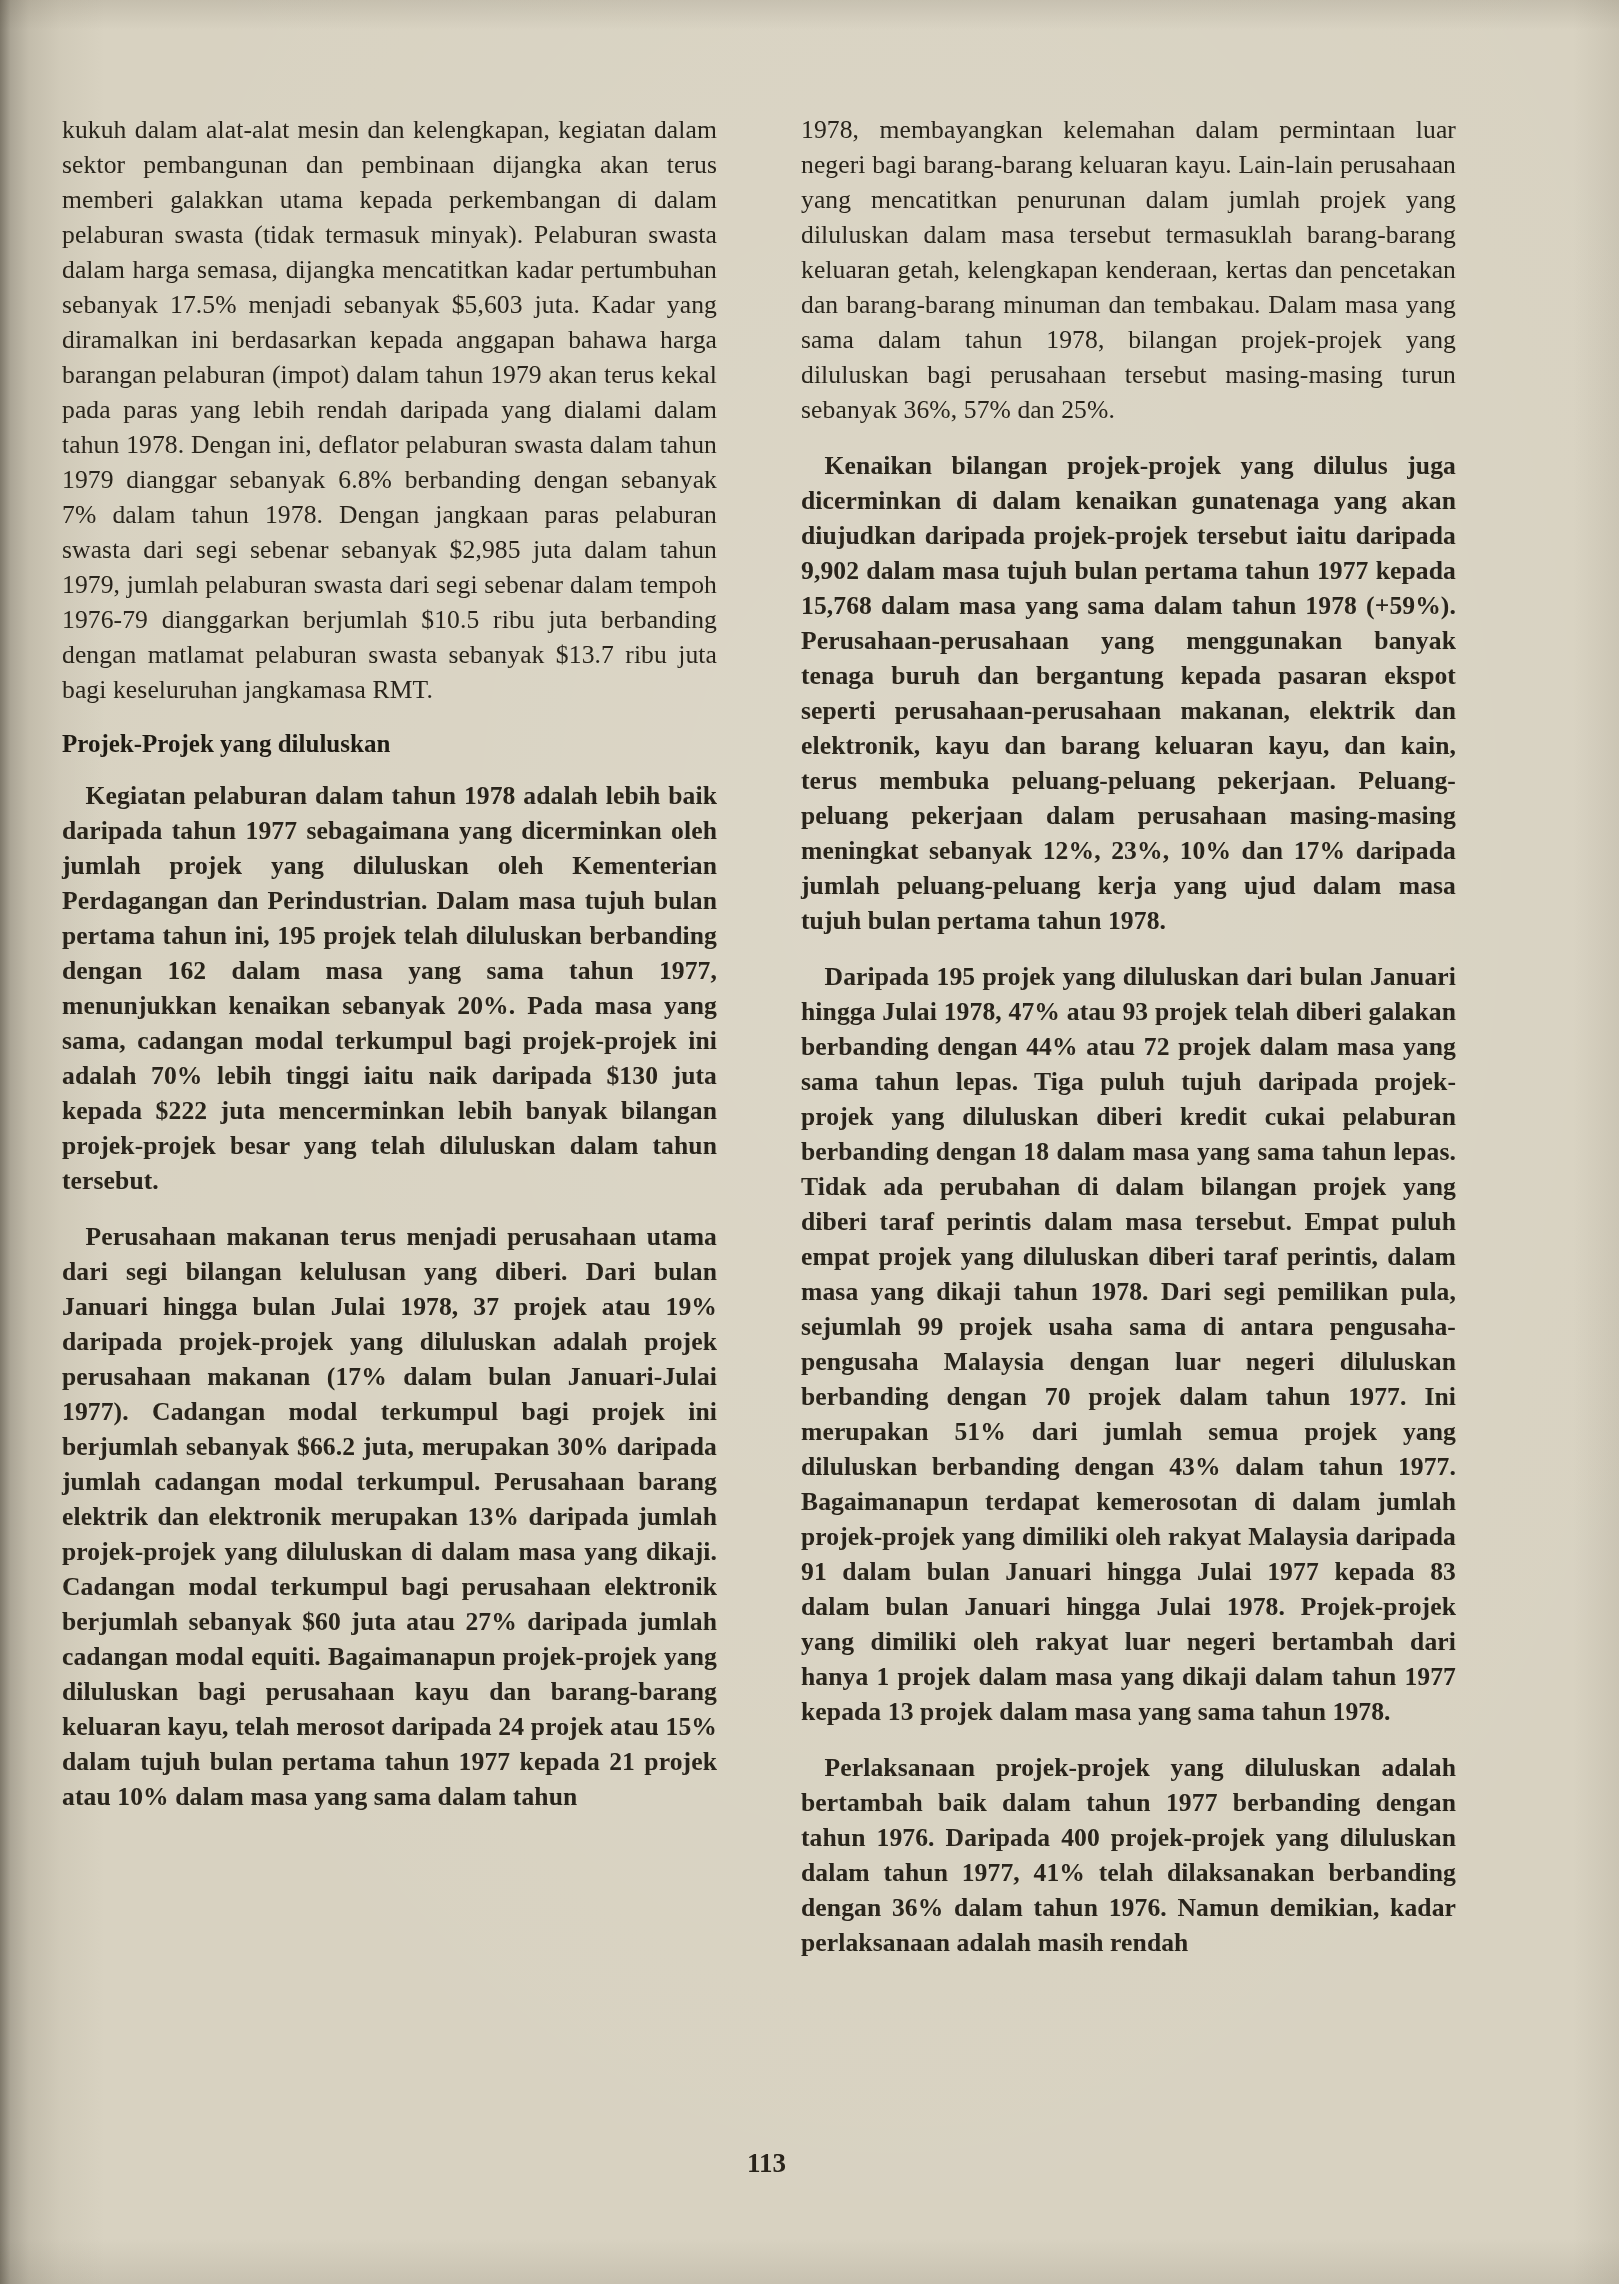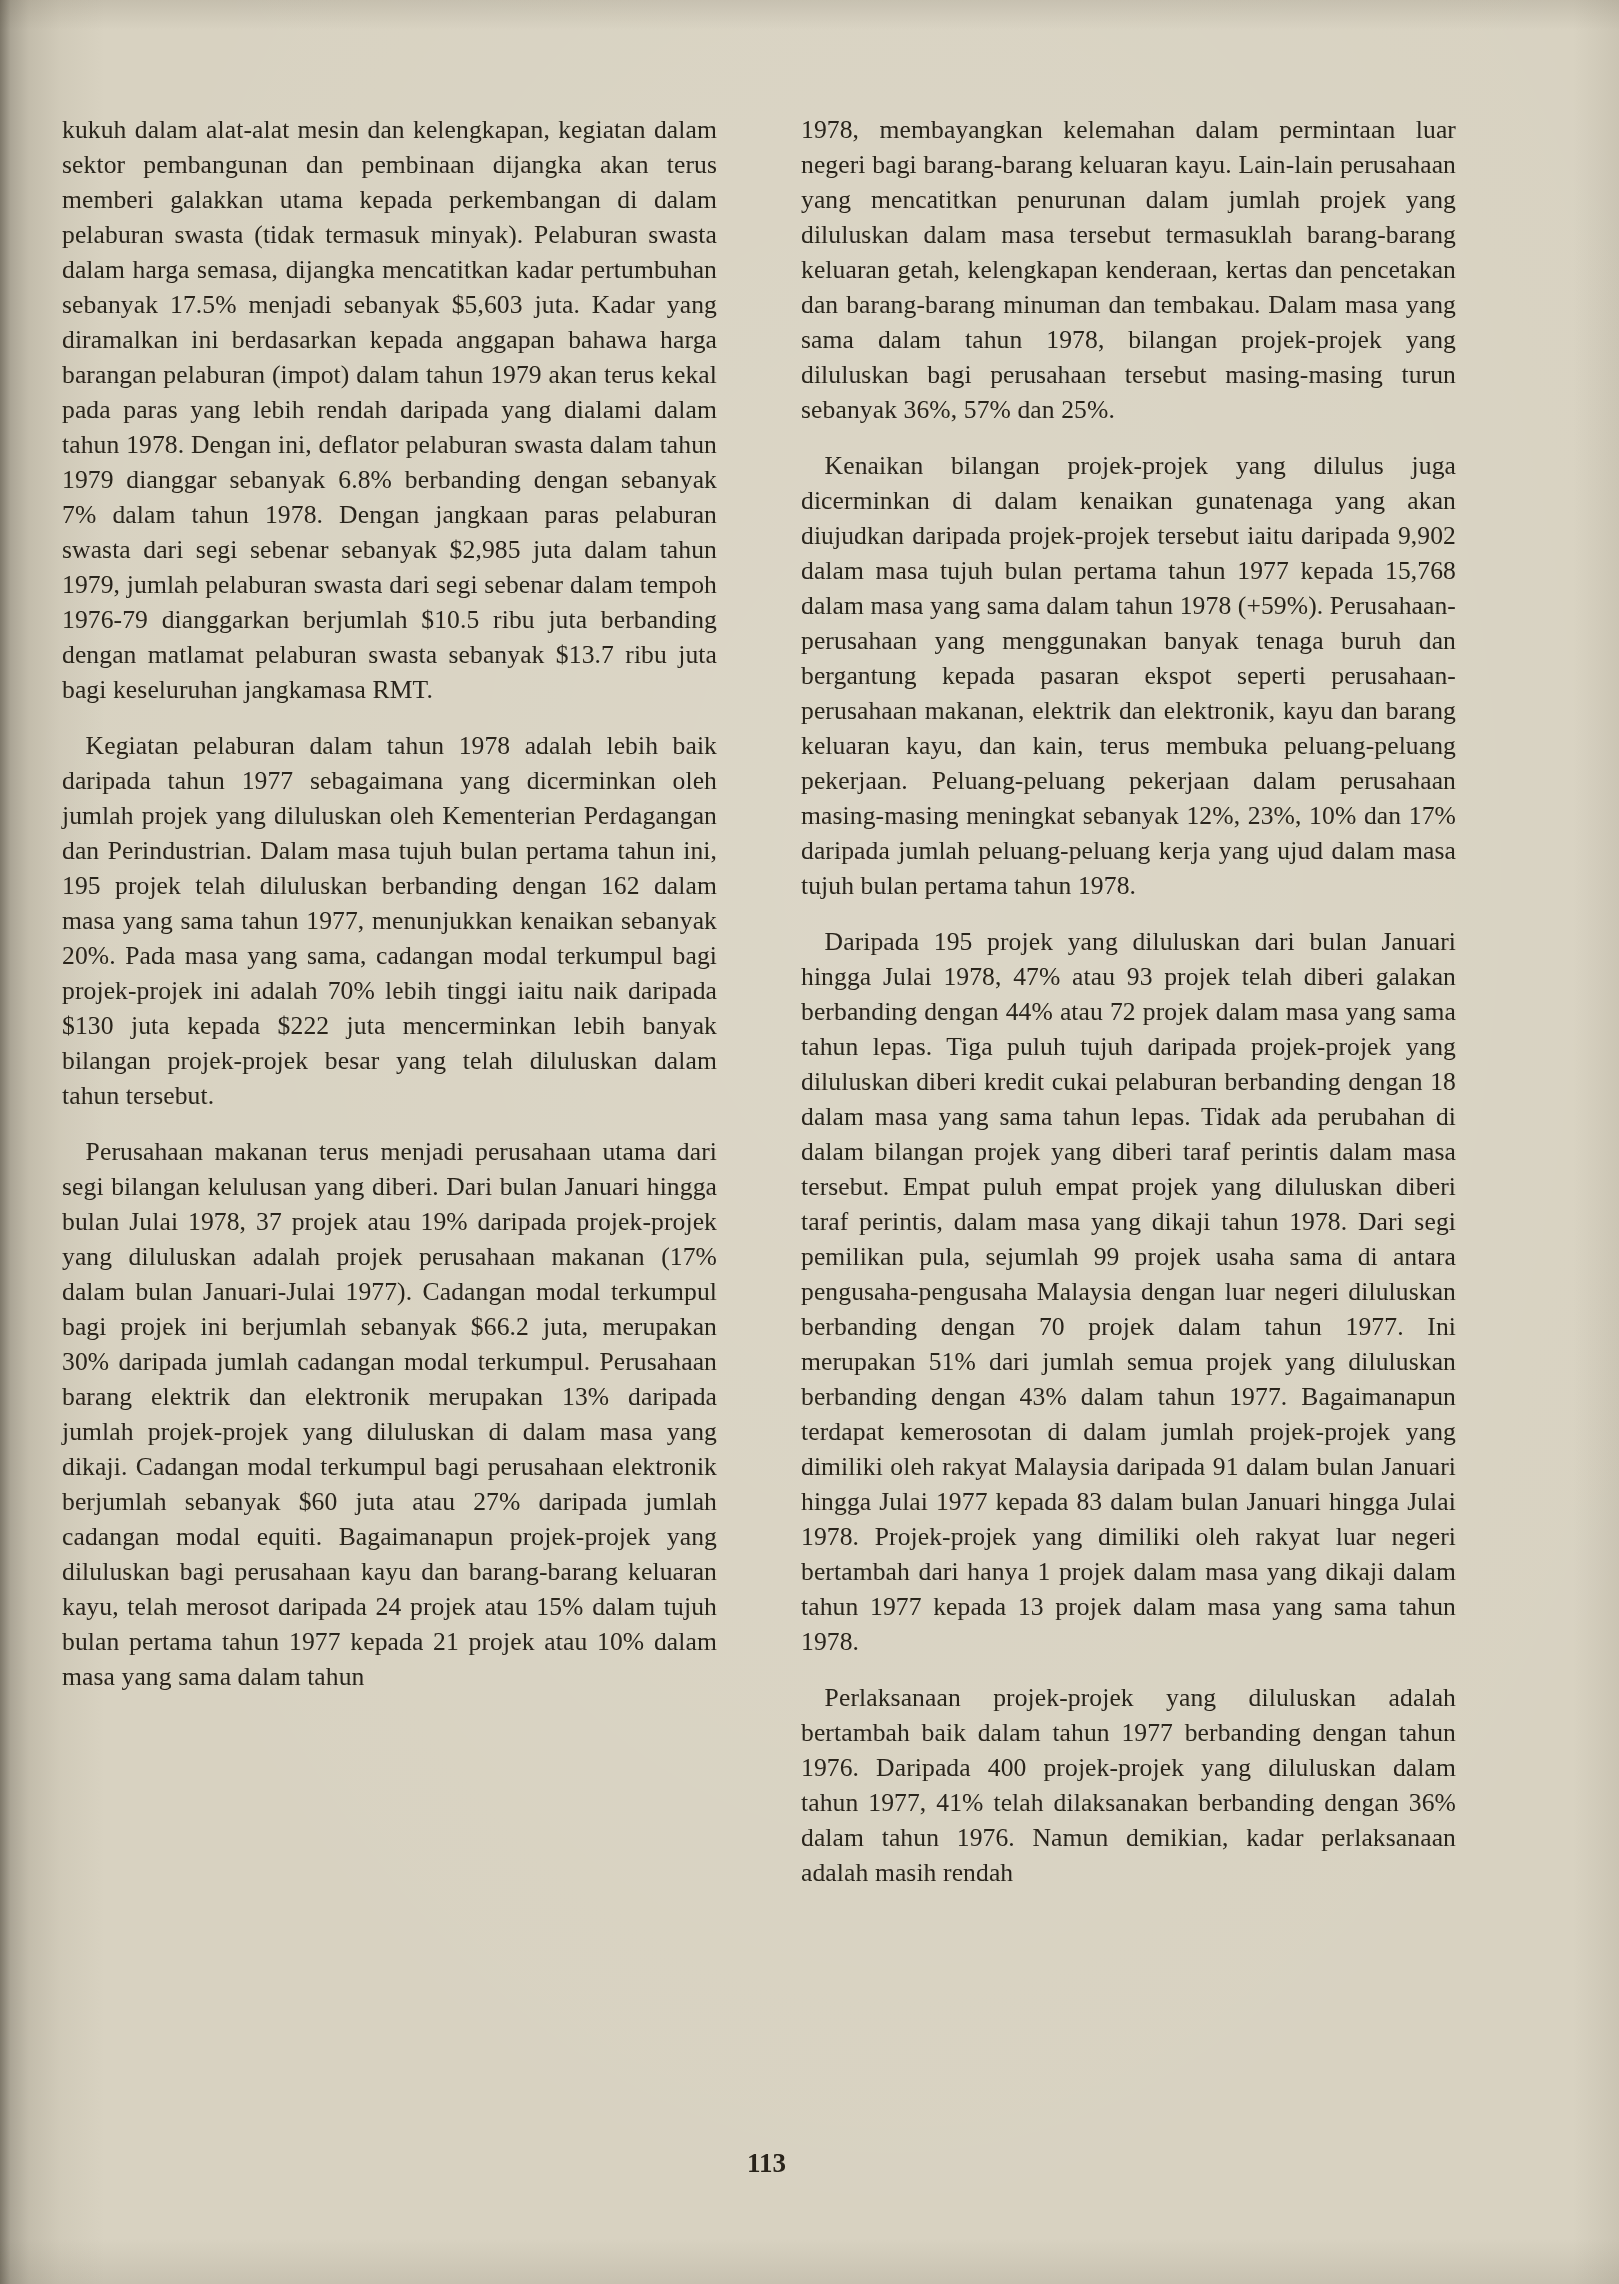--- a/index.html
+++ b/index.html
@@ -40,20 +40,21 @@
   .para {
     margin: 0 0 21px 0;
     font-size: 25.6px;
     line-height: 35px;
     text-align: justify;
     color: #29241b;
     letter-spacing: 0.1px;
   }
   .para.indent {
     text-indent: 23.6px;
+    font-weight: bold;
   }
   .heading {
     font-size: 30px;
     line-height: 37px;
     font-weight: bold;
     color: #1f1b13;
     margin: 30px 0 17px 0;
     text-align: left;
   }
   .subheading {
@@ -79,20 +80,21 @@
 <body>
 
 <div class="page">
 
   <main class="text-area">
 
     <section class="col">
       <p class="para">kukuh dalam alat-alat mesin dan kelengkapan, kegiatan dalam sektor pembangunan dan pembinaan dijangka akan terus memberi galakkan utama kepada perkembangan di dalam pelaburan swasta (tidak termasuk minyak). Pelaburan swasta dalam harga semasa, dijangka mencatitkan kadar pertumbuhan sebanyak 17.5% menjadi sebanyak $5,603 juta. Kadar yang diramalkan ini berdasarkan kepada anggapan bahawa harga barangan pelaburan (impot) dalam tahun 1979 akan terus kekal pada paras yang lebih rendah daripada yang dialami dalam tahun 1978. Dengan ini, deflator pelaburan swasta dalam tahun 1979 dianggar sebanyak 6.8% berbanding dengan sebanyak 7% dalam tahun 1978. Dengan jangkaan paras pelaburan swasta dari segi sebenar sebanyak $2,985 juta dalam tahun 1979, jumlah pelaburan swasta dari segi sebenar dalam tempoh 1976-79 dianggarkan berjumlah $10.5 ribu juta berbanding dengan matlamat pelaburan swasta sebanyak $13.7 ribu juta bagi keseluruhan jangkamasa RMT.</p>
 
 
+      <h3 class="subheading">Projek-Projek yang diluluskan</h3>
 
       <p class="para indent">Kegiatan pelaburan dalam tahun 1978 adalah lebih baik daripada tahun 1977 sebagaimana yang dicerminkan oleh jumlah projek yang diluluskan oleh Kementerian Perdagangan dan Perindustrian. Dalam masa tujuh bulan pertama tahun ini, 195 projek telah diluluskan berbanding dengan 162 dalam masa yang sama tahun 1977, menunjukkan kenaikan sebanyak 20%. Pada masa yang sama, cadangan modal terkumpul bagi projek-projek ini adalah 70% lebih tinggi iaitu naik daripada $130 juta kepada $222 juta mencerminkan lebih banyak bilangan projek-projek besar yang telah diluluskan dalam tahun tersebut.</p>
 
       <p class="para indent">Perusahaan makanan terus menjadi perusahaan utama dari segi bilangan kelulusan yang diberi. Dari bulan Januari hingga bulan Julai 1978, 37 projek atau 19% daripada projek-projek yang diluluskan adalah projek perusahaan makanan (17% dalam bulan Januari-Julai 1977). Cadangan modal terkumpul bagi projek ini berjumlah sebanyak $66.2 juta, merupakan 30% daripada jumlah cadangan modal terkumpul. Perusahaan barang elektrik dan elektronik merupakan 13% daripada jumlah projek-projek yang diluluskan di dalam masa yang dikaji. Cadangan modal terkumpul bagi perusahaan elektronik berjumlah sebanyak $60 juta atau 27% daripada jumlah cadangan modal equiti. Bagaimanapun projek-projek yang diluluskan bagi perusahaan kayu dan barang-barang keluaran kayu, telah merosot daripada 24 projek atau 15% dalam tujuh bulan pertama tahun 1977 kepada 21 projek atau 10% dalam masa yang sama dalam tahun</p>
     </section>
 
     <section class="col">
       <p class="para">1978, membayangkan kelemahan dalam permintaan luar negeri bagi barang-barang keluaran kayu. Lain-lain perusahaan yang mencatitkan penurunan dalam jumlah projek yang diluluskan dalam masa tersebut termasuklah barang-barang keluaran getah, kelengkapan kenderaan, kertas dan pencetakan dan barang-barang minuman dan tembakau. Dalam masa yang sama dalam tahun 1978, bilangan projek-projek yang diluluskan bagi perusahaan tersebut masing-masing turun sebanyak 36%, 57% dan 25%.</p>
 
       <p class="para indent">Kenaikan bilangan projek-projek yang dilulus juga dicerminkan di dalam kenaikan gunatenaga yang akan diujudkan daripada projek-projek tersebut iaitu daripada 9,902 dalam masa tujuh bulan pertama tahun 1977 kepada 15,768 dalam masa yang sama dalam tahun 1978 (+59%). Perusahaan-perusahaan yang menggunakan banyak tenaga buruh dan bergantung kepada pasaran ekspot seperti perusahaan-perusahaan makanan, elektrik dan elektronik, kayu dan barang keluaran kayu, dan kain, terus membuka peluang-peluang pekerjaan. Peluang-peluang pekerjaan dalam perusahaan masing-masing meningkat sebanyak 12%, 23%, 10% dan 17% daripada jumlah peluang-peluang kerja yang ujud dalam masa tujuh bulan pertama tahun 1978.</p>

